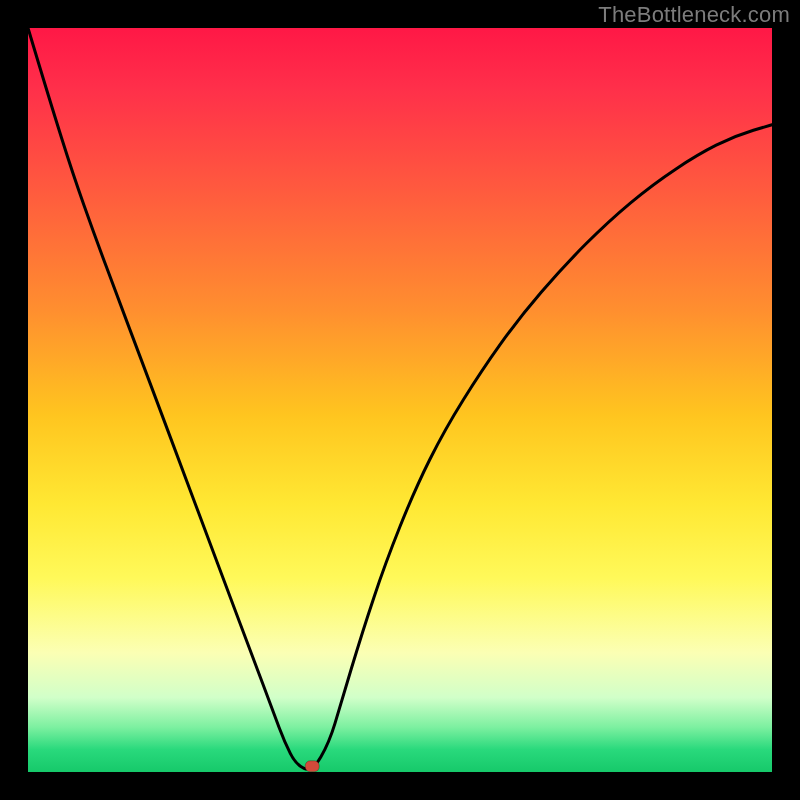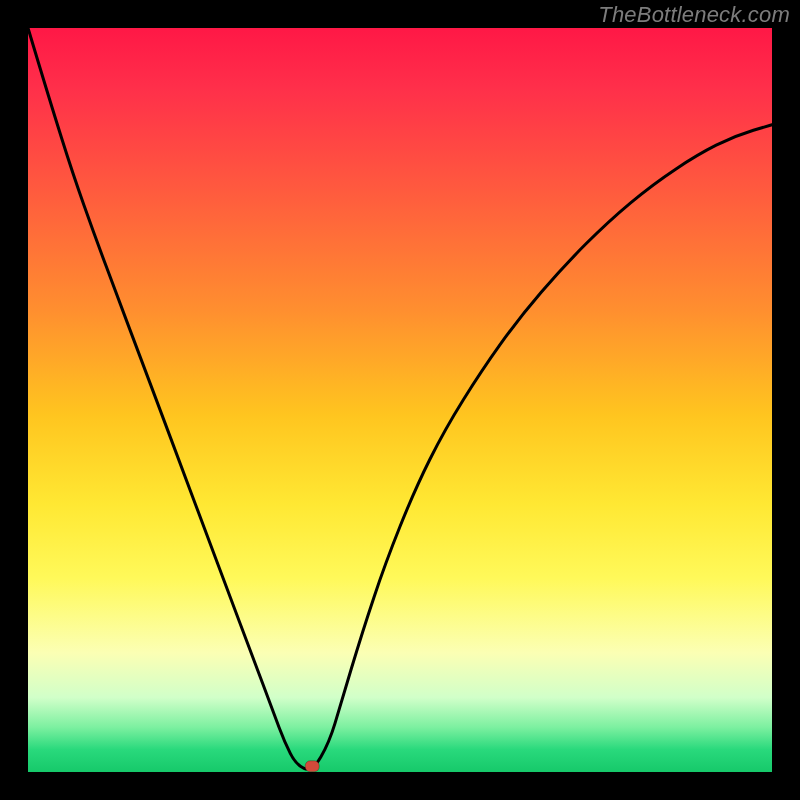--- a/index.html
+++ b/index.html
@@ -9,21 +9,20 @@
     height: 800px;
     background: #000;
     font-family: Arial, Helvetica, sans-serif;
     overflow: hidden;
   }
   .frame {
     position: relative;
     width: 800px;
     height: 800px;
     background: #000;
-    font-style: italic;
   }
   .plot-area {
     position: absolute;
     left: 28px;
     top: 28px;
     width: 744px;
     height: 744px;
     background: linear-gradient(
       to bottom,
       #ff1846 0%,

